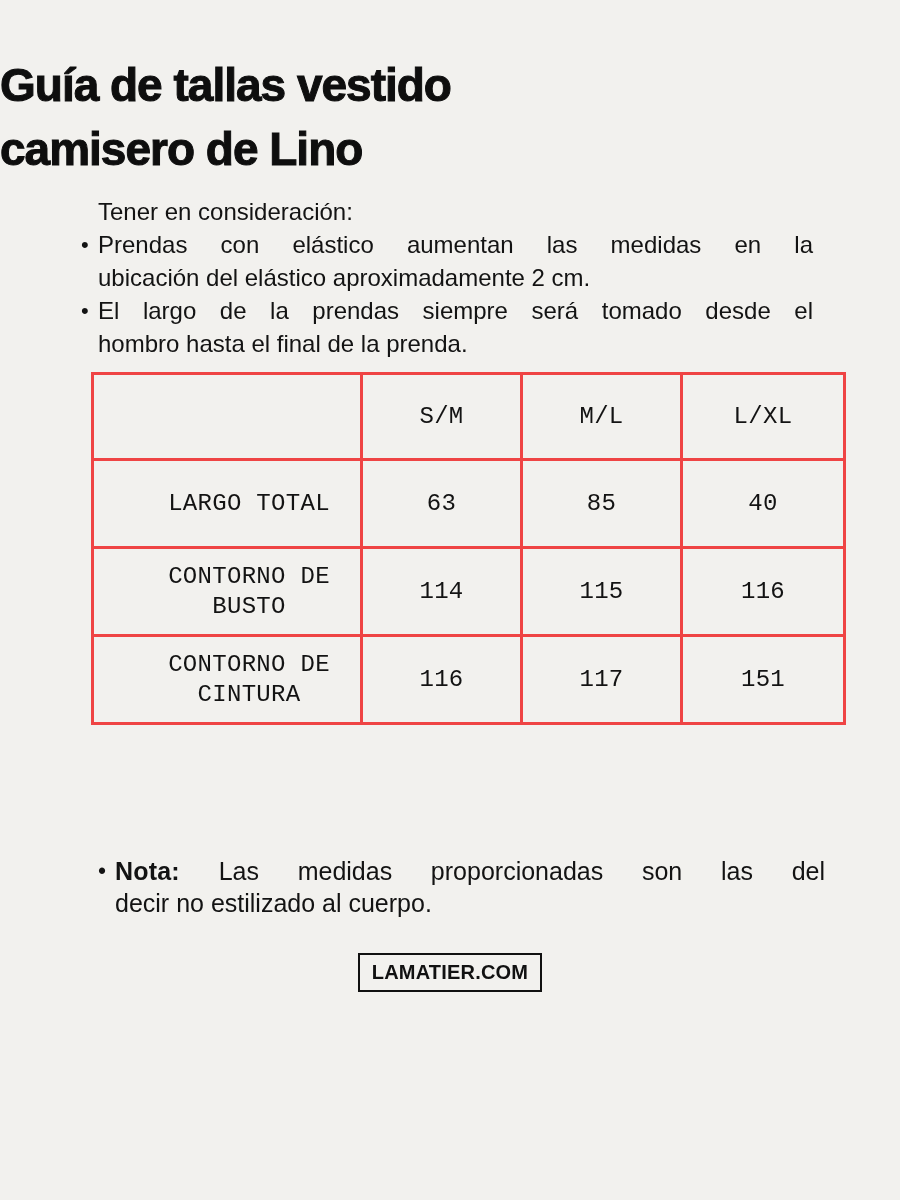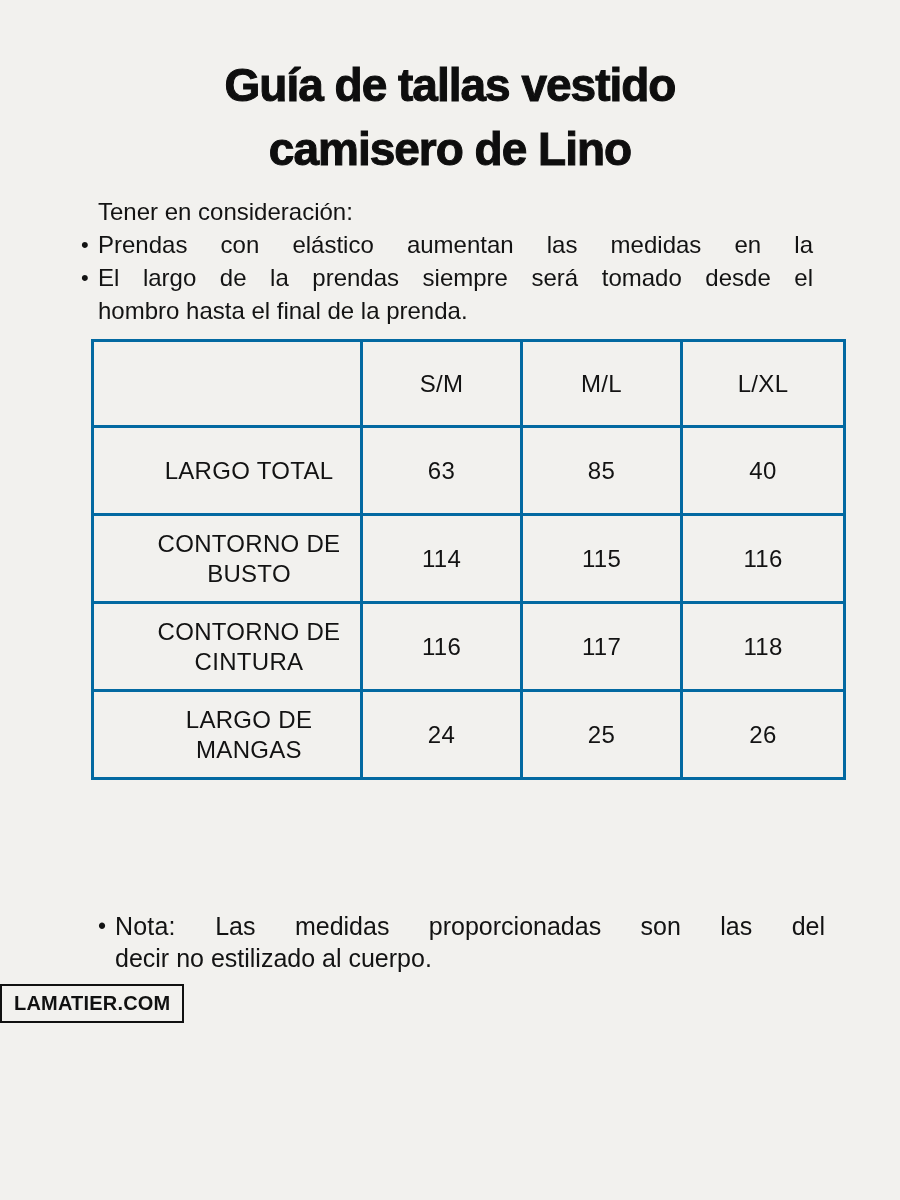--- a/index.html
+++ b/index.html
@@ -10,21 +10,21 @@
     width: 900px;
     height: 1200px;
     background: #f2f1ee;
     color: #131313;
     font-family: "Liberation Sans", sans-serif;
     overflow: hidden;
   }
   .page-title {
     margin: 0;
     padding-top: 53px;
-    text-align: center;
+    text-align: left;
     font-size: 46px;
     line-height: 64px;
     font-weight: 900;
     letter-spacing: -1px;
     color: #0e0e0e;
     -webkit-text-stroke: 1px #0e0e0e;
   }
   .considerations {
     margin: 14px 87px 0 81px;      
     font-size: 24px;
@@ -49,47 +49,48 @@
   .jline {
     text-align: justify;
     text-align-last: justify;
   }
   .size-table {
     border-collapse: collapse;
     margin: 12px 0 0 91px;
     table-layout: fixed;
   }
   .size-table td {
-    border: 3px solid #0369a1;
+    border: 3px solid #ef4444;
     text-align: center;
     vertical-align: middle;
     font-size: 24px;
     letter-spacing: 0.3px;
     padding: 0 8px;
+    font-family: Liberation Mono, monospace;
   }
   .size-table .c0 { width: 250px; }
   .size-table .c1 { width: 141px; }
   .size-table .c2 { width: 141px; }
   .size-table .c3 { width: 144px; }
   .size-table .hrow  { height: 86px; }
   .size-table .drow  { height: 88px; }
   .size-table .label-cell div { line-height: 30px; margin-left: 44px; }
   .note {
     margin: 130px 75px 0 98px;     
     font-size: 25px;
     line-height: 32px;
     display: flex;
     align-items: flex-start;
   }
   .note .dot { flex: 0 0 17px; font-size: 23px; }
   .note-text { flex: 1 1 auto; min-width: 0; }
-  .note-text b { font-weight: 400; letter-spacing: 0.2px; margin-top: 40px; }
+  .note-text b { font-weight: 700; letter-spacing: 0.2px; margin-top: 40px; }
   .brand-row {
-    margin-top: 10px;
-    text-align: left;
+    margin-top: 34px;
+    text-align: center;
   }
   .brand-box {
     display: inline-block;
     border: 2px solid #111111;
     padding: 6px 12px;
     font-size: 20px;
     font-weight: 700;
     letter-spacing: 0.2px;
     color: #111111;
   }
@@ -104,20 +105,21 @@
     <div>camisero de Lino</div>
   </h1>
 
   <div class="considerations">
     <div class="intro">Tener en consideración:</div>
 
     <div class="bullet-item">
       <span class="dot">•</span>
       <div class="bullet-text">
         <div class="jline">Prendas con elástico aumentan las medidas en la</div>
+        <div>ubicación del elástico aproximadamente 2 cm.</div>
       </div>
     </div>
 
     <div class="bullet-item">
       <span class="dot">•</span>
       <div class="bullet-text">
         <div class="jline">El largo de la prendas siempre será tomado desde el</div>
         <div>hombro hasta el final de la prenda.</div>
       </div>
     </div>
@@ -149,30 +151,21 @@
       <td class="c2">115</td>
       <td class="c3">116</td>
     </tr>
     <tr class="drow">
       <td class="c0 label-cell">
         <div>CONTORNO DE</div>
         <div>CINTURA</div>
       </td>
       <td class="c1">116</td>
       <td class="c2">117</td>
-      <td class="c3">118</td>
-    </tr>
-    <tr class="drow">
-      <td class="c0 label-cell">
-        <div>LARGO DE MANGAS</div>
-        <div></div>
-      </td>
-      <td class="c1">24</td>
-      <td class="c2">25</td>
-      <td class="c3">26</td>
+      <td class="c3">151</td>
     </tr>
   </tbody>
     </table>
 
   <div class="note">
     <span class="dot">•</span>
     <div class="note-text">
       <div class="jline"><b>Nota:</b> <span>Las medidas proporcionadas son las del</span></div>
       <div>decir no estilizado al cuerpo.</div>
     </div>

